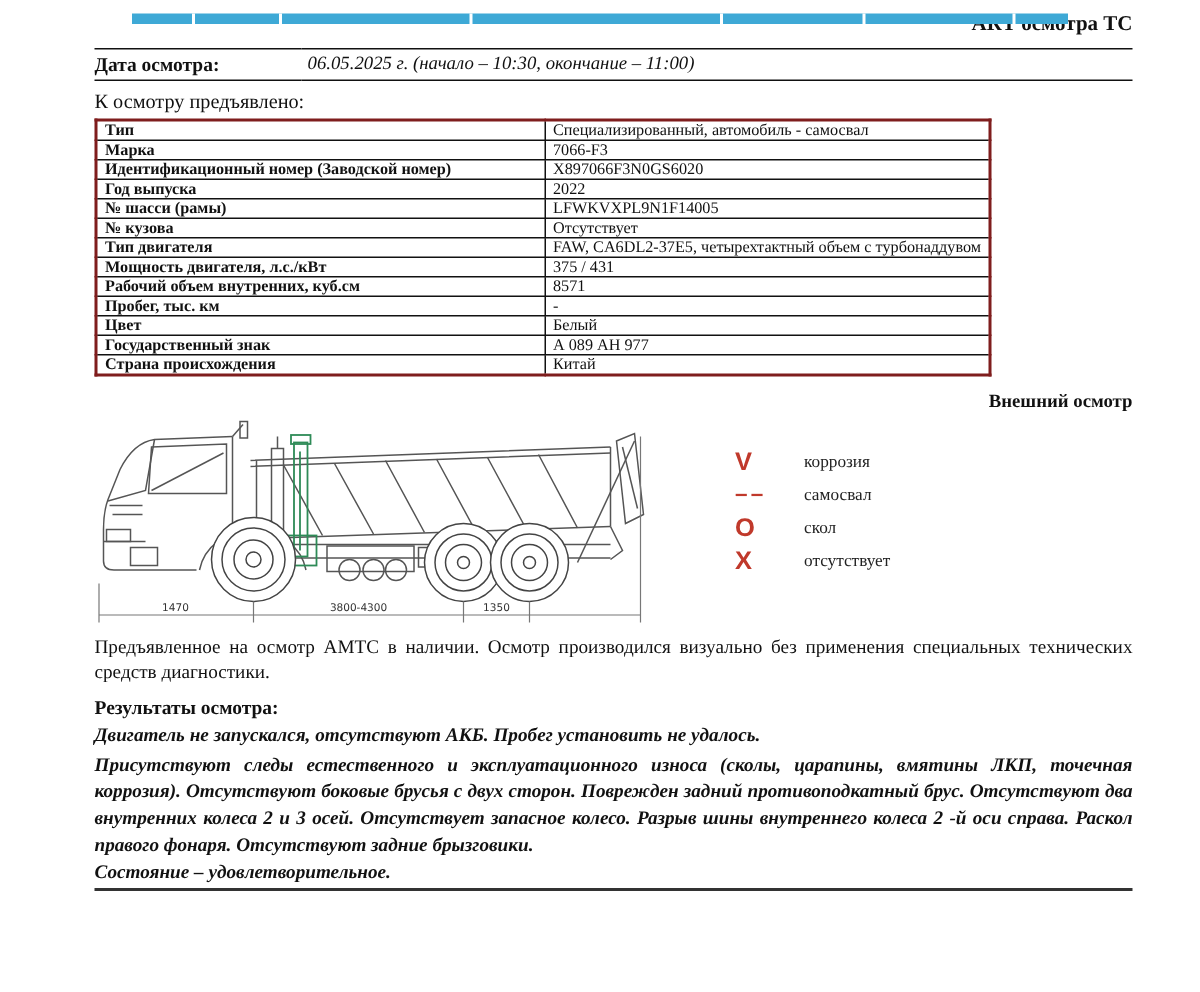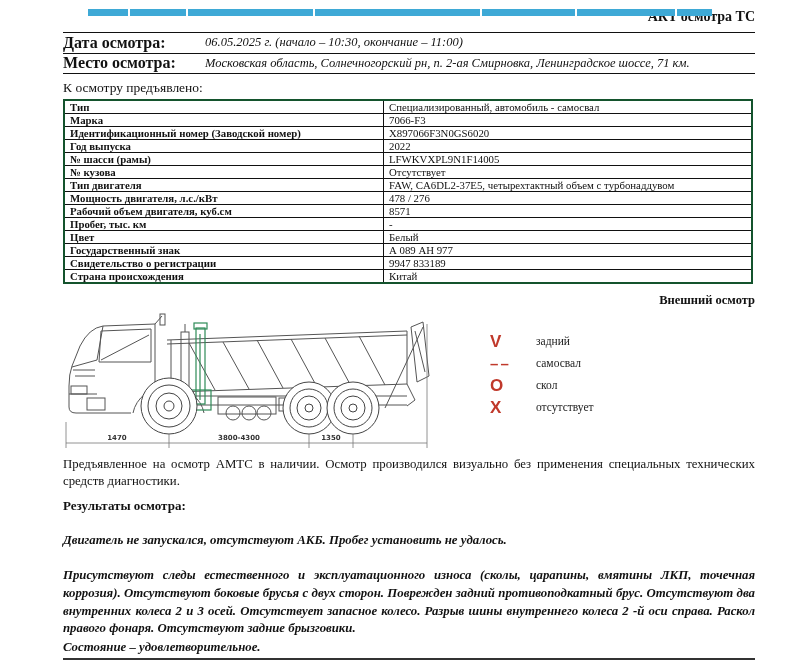--- a/index.html
+++ b/index.html
@@ -8,43 +8,43 @@
 
   
   .top-bar{position:absolute;left:88px;top:0;width:624px;height:7px;background:#3ea9d6;}
   .top-bar .tb-div{position:absolute;top:0;width:2px;height:7px;background:#fff;}
 
   .doc-title{margin:9px 0 0 0;text-align:right;font-size:14px;font-weight:bold;}
 
   
   .info-table{width:692px;margin-top:7px;border-collapse:collapse;border-top:1.5px solid #111;}
   .info-table td{border-bottom:1.5px solid #111;height:19.5px;vertical-align:middle;padding:0;}
-  .info-label{width:138px;font-weight:bold;font-size:16px;margin-left:44px;}
+  .info-label{width:138px;font-weight:bold;font-size:13px;margin-left:44px;}
   .info-value{font-style:italic;font-size:12.5px;padding-left:4px !important;}
 
   .sec-heading{font-size:13.5px;font-weight:normal;margin:6px 0 3px 0;}
 
   
-  .veh-table{width:690px;border-collapse:collapse;border:2px solid #14532d;}
+  .veh-table{width:598px;border-collapse:collapse;border:2px solid #7f1d1d;}
   .veh-table td{border:1px solid #111;font-size:10.8px;height:11.4px;padding:0 5px;vertical-align:middle;white-space:nowrap;overflow:hidden;}
   .veh-table td.lbl{width:308px;font-weight:bold;}
 
   .centered-heading{text-align:right;font-size:12.5px;font-weight:bold;margin:9px 0 2px 0;}
 
   .figure-row{display:flex;align-items:flex-start;}
-  .truck-wrap{width:402px;height:142px;flex:0 0 auto;font-weight:bold;}
+  .truck-wrap{width:402px;height:142px;flex:0 0 auto;}
   .legend{margin-left:25px;margin-top:20px;}
   .legend-item{display:flex;align-items:center;height:22px;}
   .legend-symbol{width:34px;text-align:left;font-family:"Liberation Sans","DejaVu Sans",sans-serif;font-weight:bold;font-size:17px;color:#c0392b;line-height:1;}
   .legend-symbol.dash{letter-spacing:-1px;font-size:15px;}
   .legend-label{font-size:11.5px;color:#222;margin-left:12px;}
 
   .body-par{font-size:12.8px;text-align:justify;line-height:1.35;margin:4px 0 0 0;}
   .results-heading{font-size:13px;font-weight:bold;margin:7px 0 0 0;}
-  .result-par{font-size:12.8px;font-weight:bold;font-style:italic;text-align:justify;line-height:1.38;margin:18px 0 0 0;}
+  .result-par{font-size:12.8px;font-weight:bold;font-style:italic;text-align:justify;line-height:1.38;margin:2px 0 0 0;}
   .condition{font-size:12.8px;font-weight:bold;font-style:italic;margin:2px 0 0 0;padding-bottom:3px;border-bottom:2px solid #333;}
 
   svg text{font-family:"DejaVu Sans",sans-serif;}
 </style>
 </head>
 <body>
 
 <div class="page">
 
   <div class="top-bar" style="background: rgb(62, 169, 214);">
@@ -59,24 +59,20 @@
   <div class="doc-title">АКТ осмотра ТС</div>
 
   <table class="info-table">
     <tbody>
 
         <tr>
           <td class="info-label">Дата осмотра:</td>
           <td class="info-value">06.05.2025 г.  (начало – 10:30, окончание – 11:00)</td>
         </tr>
 
-        <tr>
-          <td class="info-label">Место осмотра:</td>
-          <td class="info-value">Московская область, Солнечногорский рн, п. 2-ая Смирновка, Ленинградское шоссе, 71 км.</td>
-        </tr>
 
       </tbody>
   </table>
 
   <div class="sec-heading">К осмотру предъявлено:</div>
 
   <table class="veh-table">
     <tbody>
 
         <tr>
@@ -110,48 +106,44 @@
         </tr>
 
 
         <tr>
           <td class="lbl">Тип двигателя</td>
           <td>FAW, CA6DL2-37E5, четырехтактный объем с турбонаддувом</td>
         </tr>
 
         <tr>
           <td class="lbl">Мощность двигателя, л.с./кВт</td>
-          <td>478 / 276</td>
-        </tr>
-
-        <tr>
-          <td class="lbl">Рабочий объем двигателя, куб.см</td>
+          <td>375 / 431</td>
+        </tr>
+
+        <tr>
+          <td class="lbl">Рабочий объем внутренних, куб.см</td>
           <td>8571</td>
         </tr>
 
         <tr>
           <td class="lbl">Пробег, тыс. км</td>
           <td>-</td>
         </tr>
 
         <tr>
           <td class="lbl">Цвет</td>
           <td>Белый</td>
         </tr>
 
         <tr>
           <td class="lbl">Государственный знак</td>
           <td>А 089 АН 977</td>
         </tr>
 
 
-        <tr>
-          <td class="lbl">Свидетельство о регистрации</td>
-          <td>9947 833189</td>
-        </tr>
 
         <tr>
           <td class="lbl">Страна происхождения</td>
           <td>Китай</td>
         </tr>
       </tbody>
   </table>
 
   <div class="centered-heading">Внешний осмотр</div>
 
@@ -232,21 +224,21 @@
           <text x="176" y="130">3800-4300</text>
           <text x="268" y="130">1350</text>
         </g>
       </svg>
     </div>
 
     <div class="legend">
 
         <div class="legend-item">
           <span class="legend-symbol" style="color: rgb(192, 57, 43);">V</span>
-          <span class="legend-label">задний</span>
+          <span class="legend-label">коррозия</span>
         </div>
 
         <div class="legend-item">
           <span class="legend-symbol dash" style="color: rgb(192, 57, 43);">– –</span>
           <span class="legend-label">самосвал</span>
         </div>
 
         <div class="legend-item">
           <span class="legend-symbol" style="color: rgb(192, 57, 43);">O</span>
           <span class="legend-label">скол</span>

